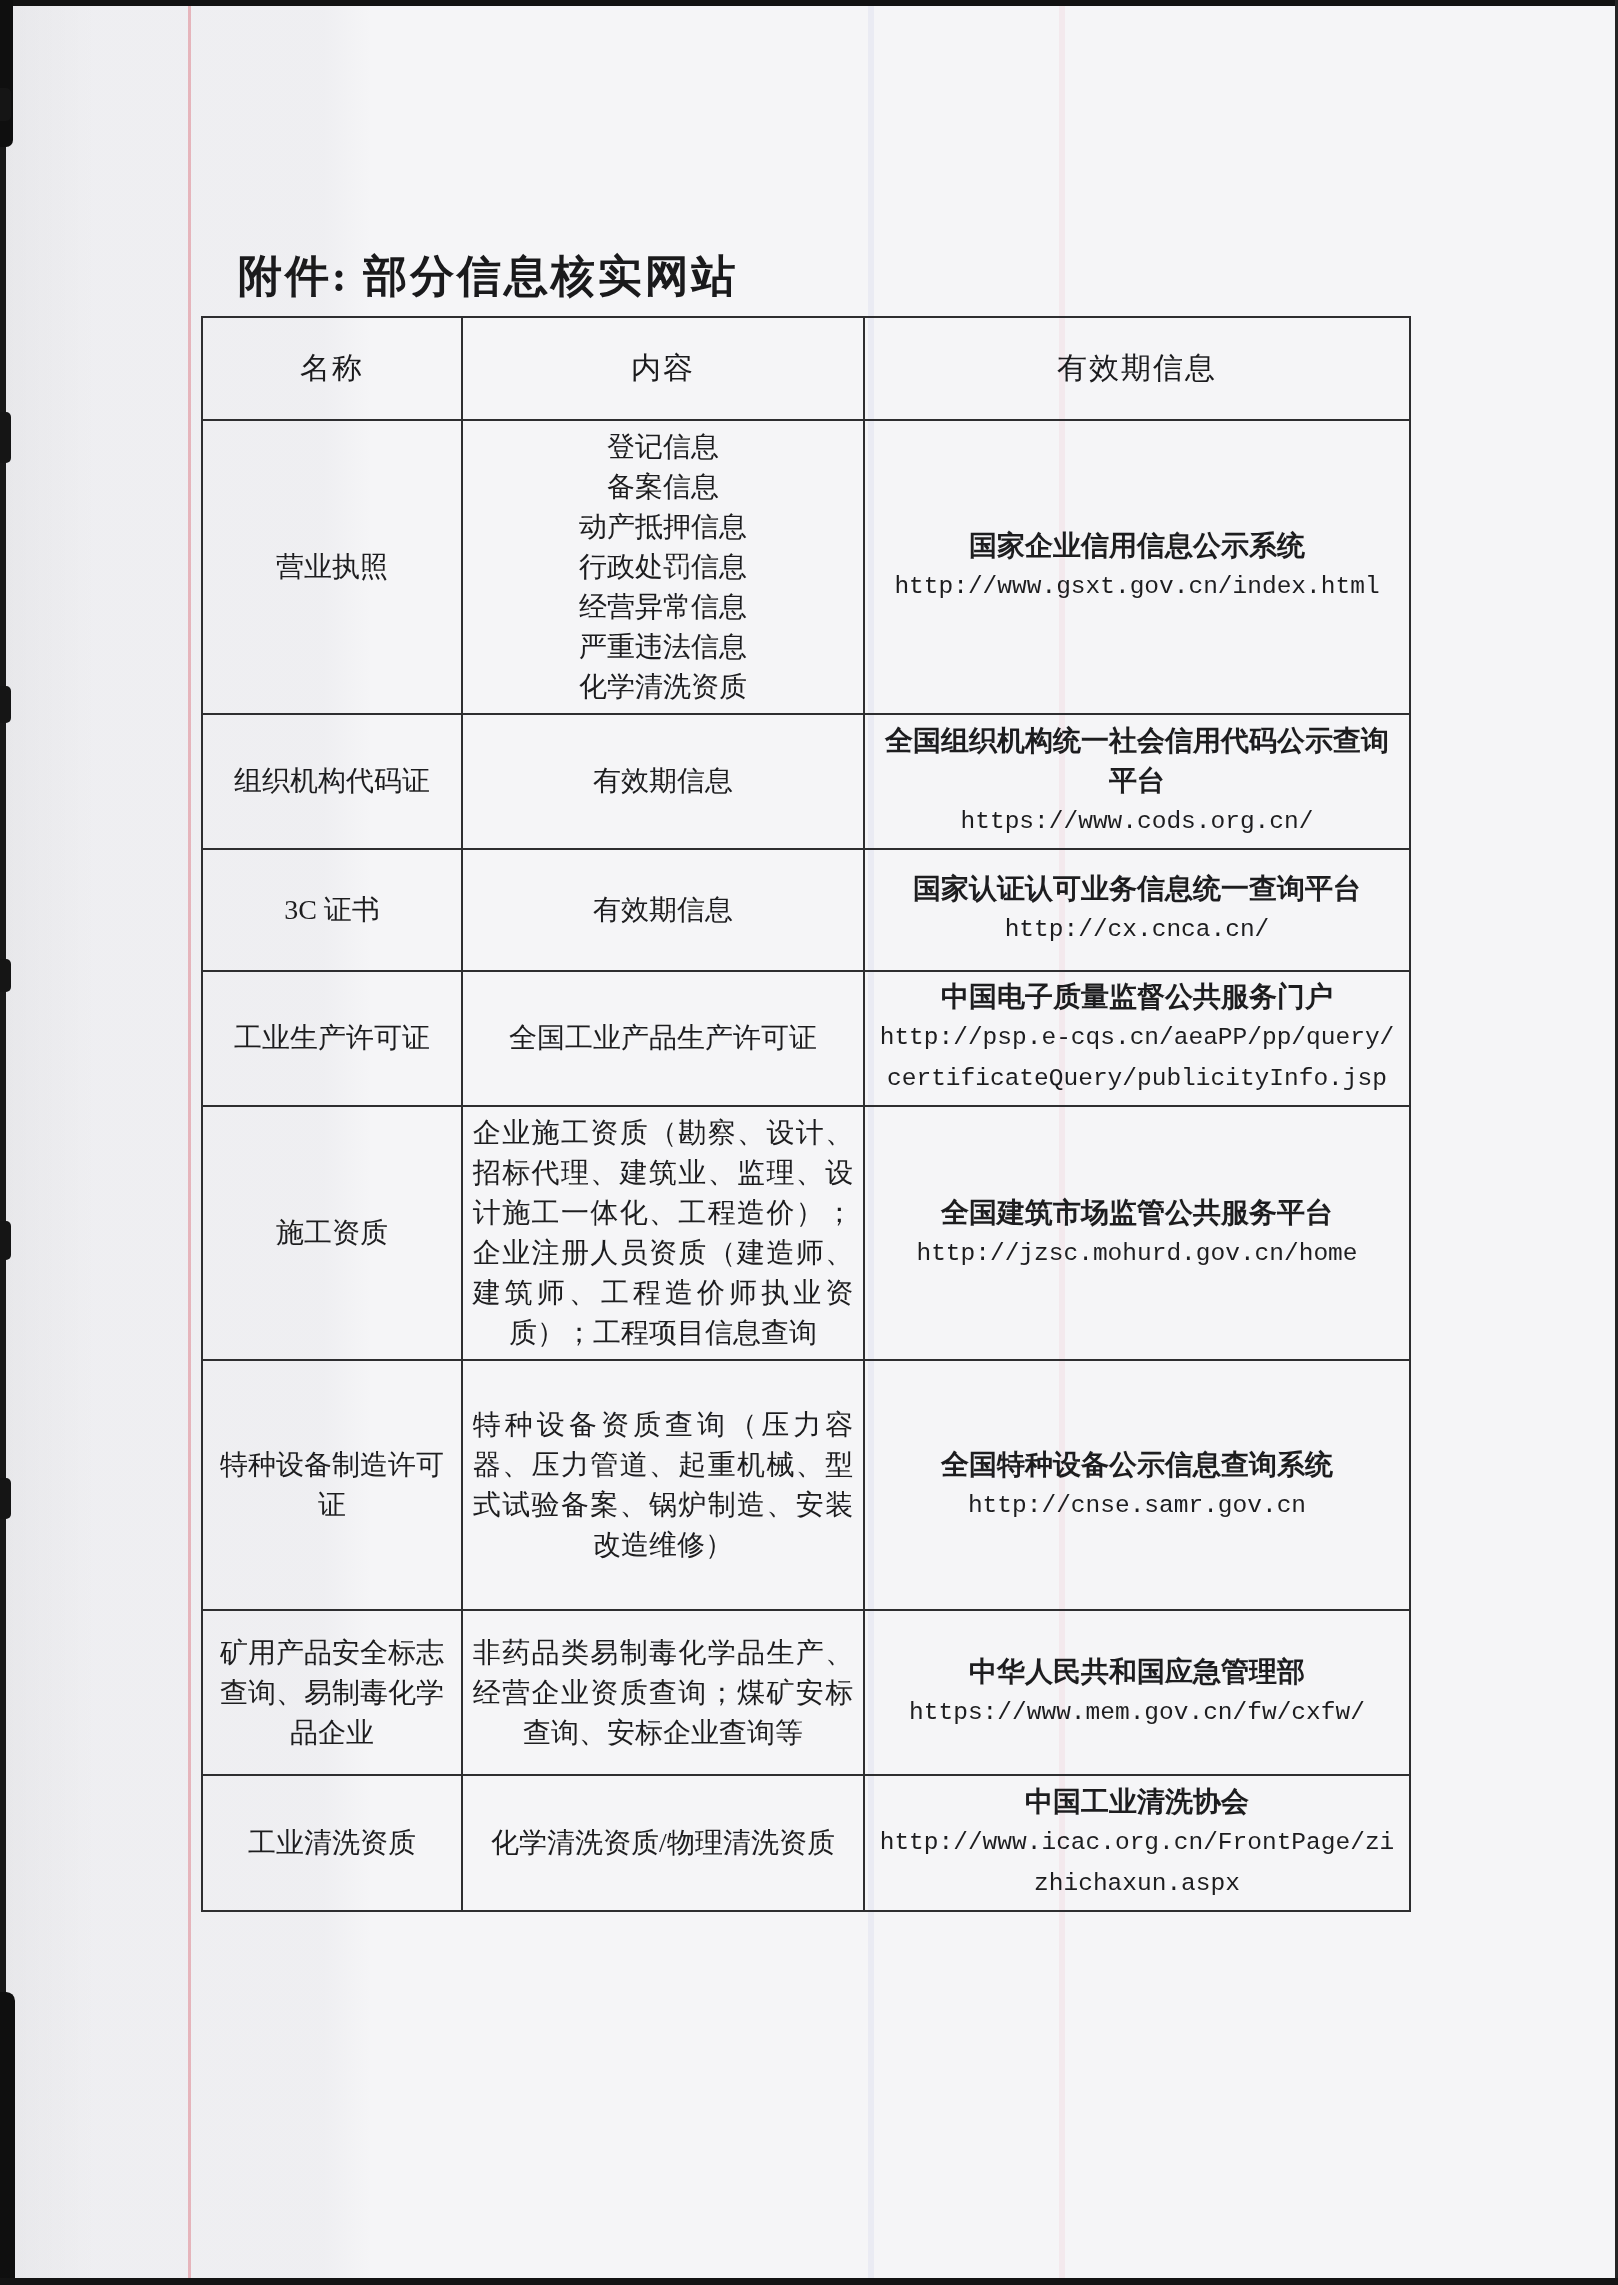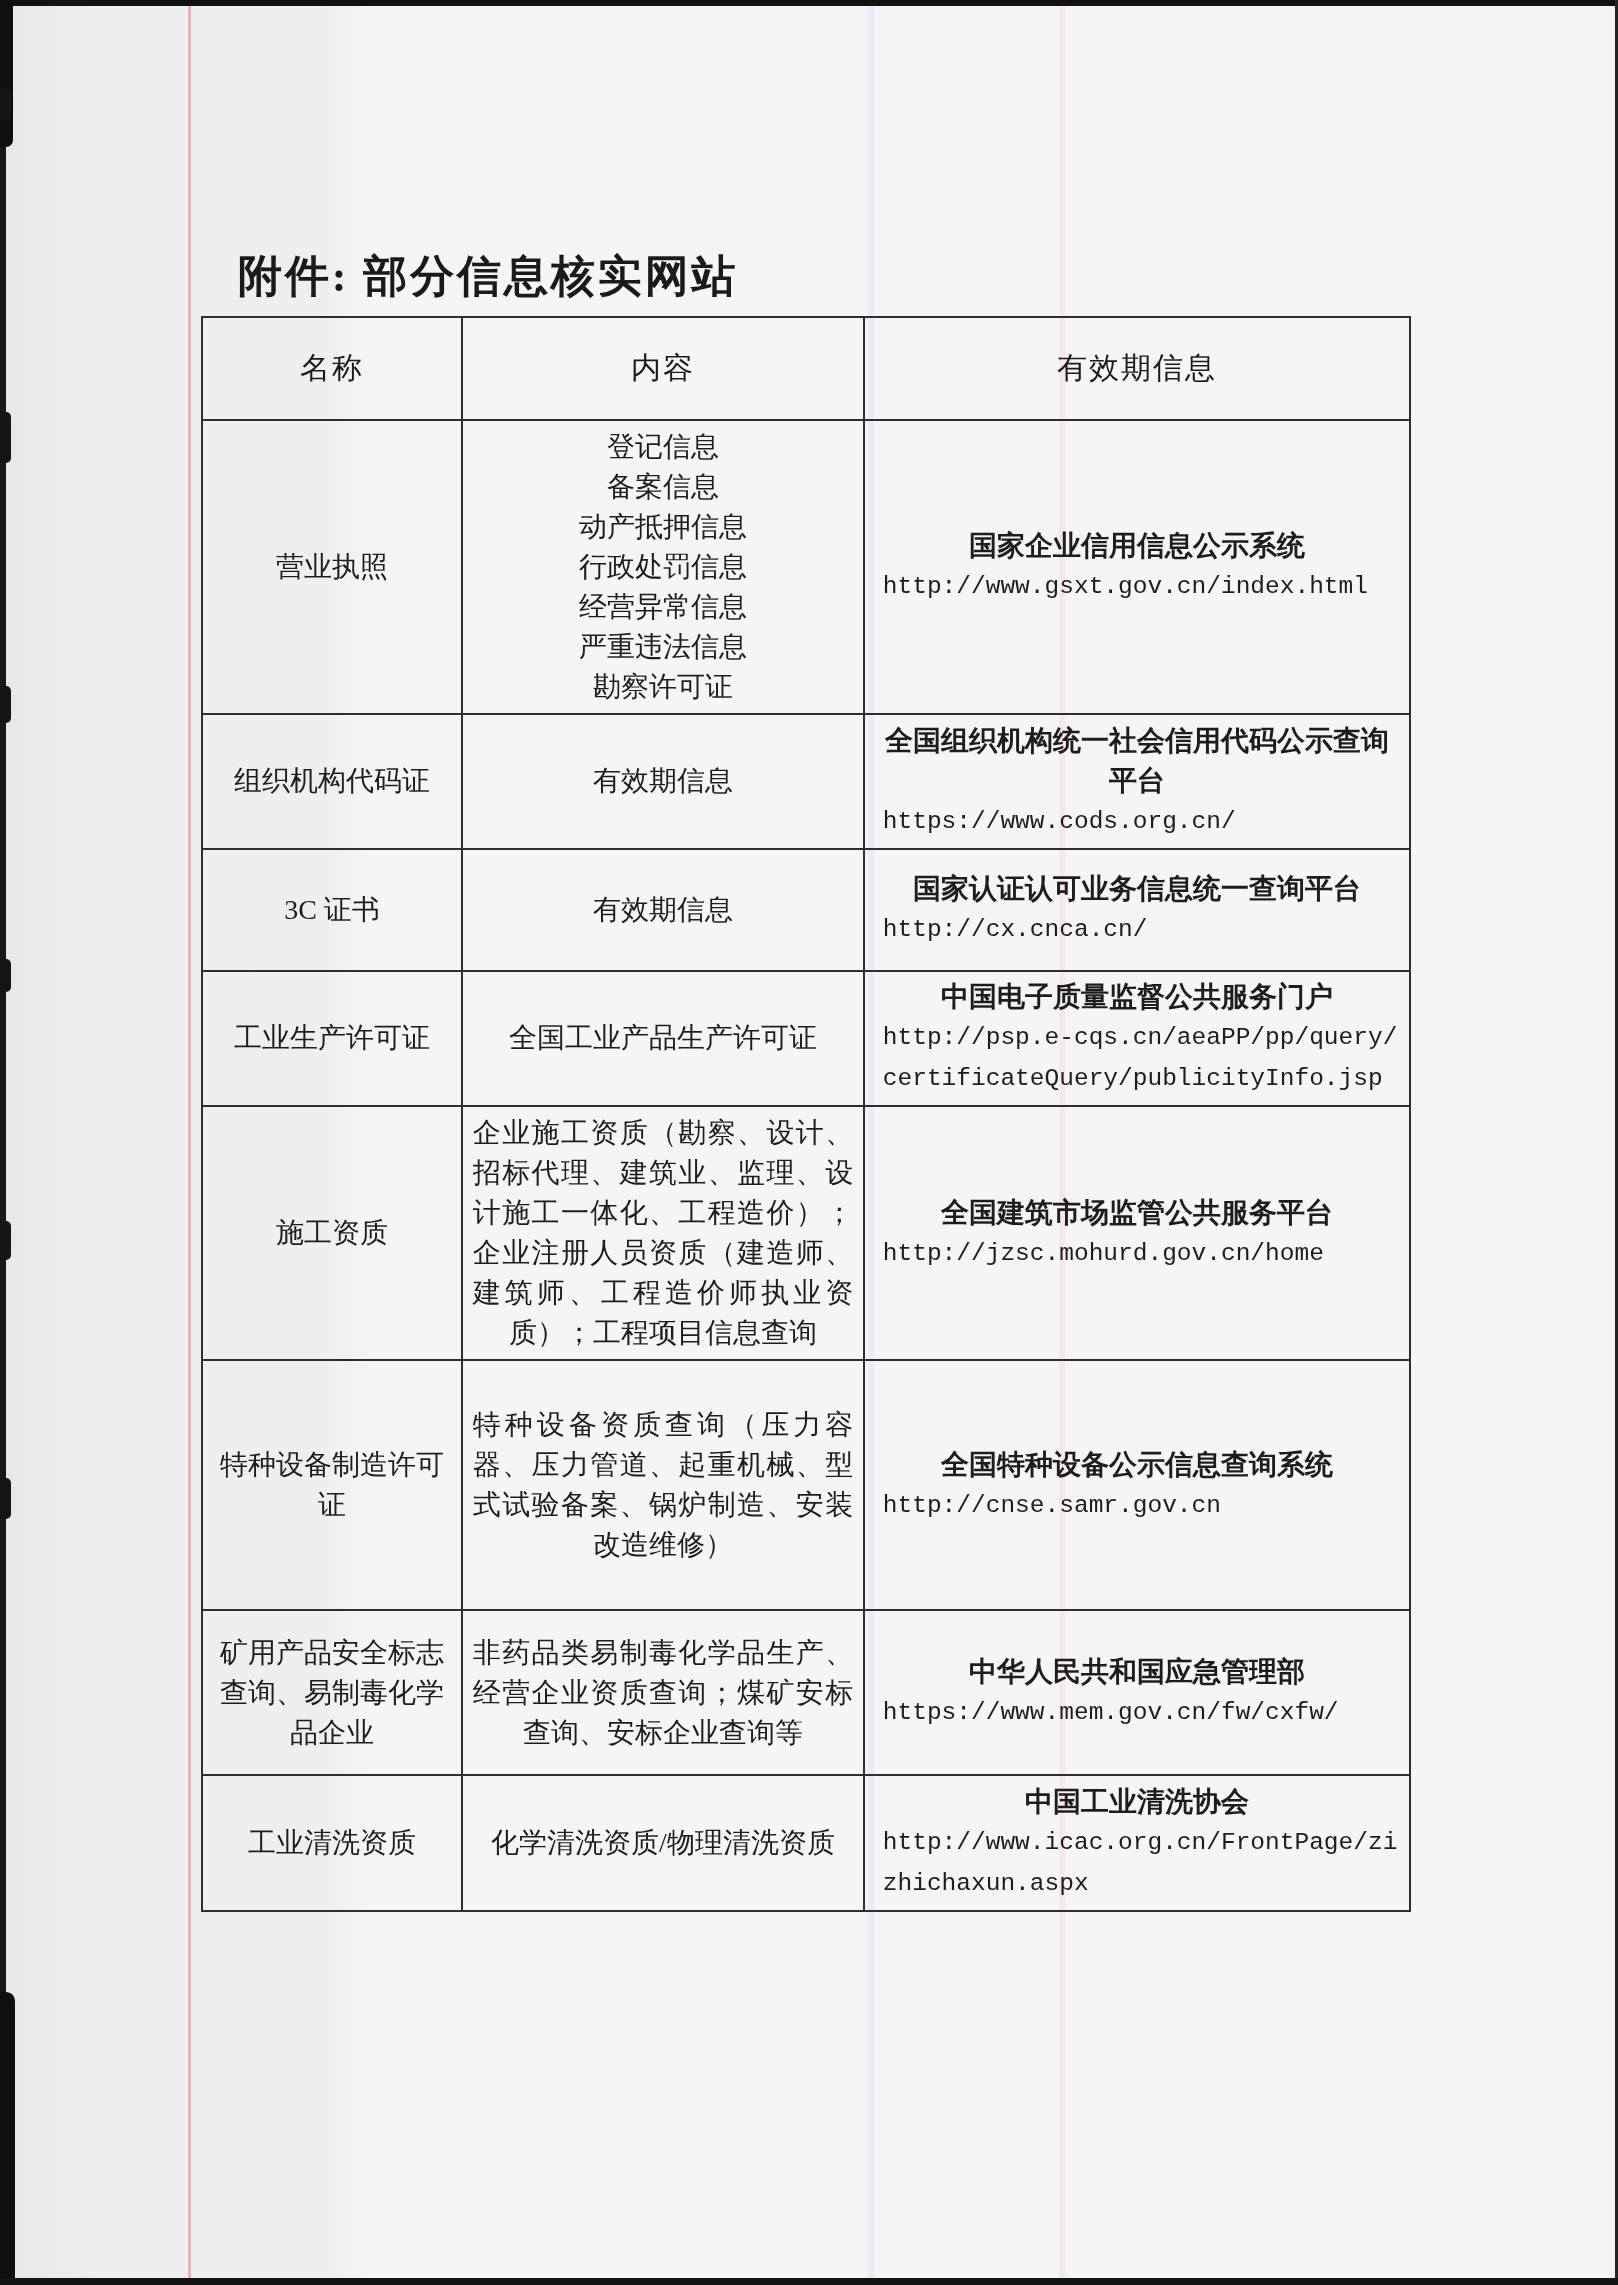--- a/index.html
+++ b/index.html
@@ -56,21 +56,21 @@
     height:99px; font-size:30px; font-weight:400; text-align:center; letter-spacing:2px;
     color:#1b1b1d;
   }
   .vtable td { padding:5.9px 9.8px; font-size:28px; line-height:40px; color:#1d1d1f; }
   td.name-cell { text-align:center; padding:5.9px 7.8px; }
   .name-line    { text-align:center; }
   .content-line { text-align:justify; text-align-last:center; }
   .site-line    { text-align:center;font-weight:bold; }
   .link-line {
     font-family:"Liberation Mono", monospace;
-    font-size:24.5px; line-height:41px; text-align:left; word-break:break-all;margin-left:8px;
+    font-size:24.5px; line-height:41px; text-align:center; word-break:break-all;
   }
   
   tbody tr:nth-child(1)  { height:289px; }
   tbody tr:nth-child(2)  { height:121px; }
   tbody tr:nth-child(3)  { height:122px; }
   tbody tr:nth-child(4)  { height:92px; }
   tbody tr:nth-child(5)  { height:124px; }
   tbody tr:nth-child(6)  { height:250px; }
   tbody tr:nth-child(7)  { height:165px; }
   tbody tr:nth-child(8)  { height:118px;padding-left:45px; }
@@ -119,21 +119,21 @@
     <td class="name-cell">
               <div class="name-line">营业执照</div>
             </td>
     <td class="content-cell">
               <div class="content-line">登记信息</div>
               <div class="content-line">备案信息</div>
               <div class="content-line">动产抵押信息</div>
               <div class="content-line">行政处罚信息</div>
               <div class="content-line">经营异常信息</div>
               <div class="content-line">严重违法信息</div>
-              <div class="content-line">勘察许可证</div>
+              <div class="content-line">化学清洗资质</div>
             </td>
     <td class="url-cell">
               <div class="site-line">国家企业信用信息公示系统</div>
               <div class="link-line">http://www.gsxt.gov.cn/index.html</div>
             </td>
   </tr>
 
   <tr>
     <td class="name-cell">
               <div class="name-line">组织机构代码证</div>

